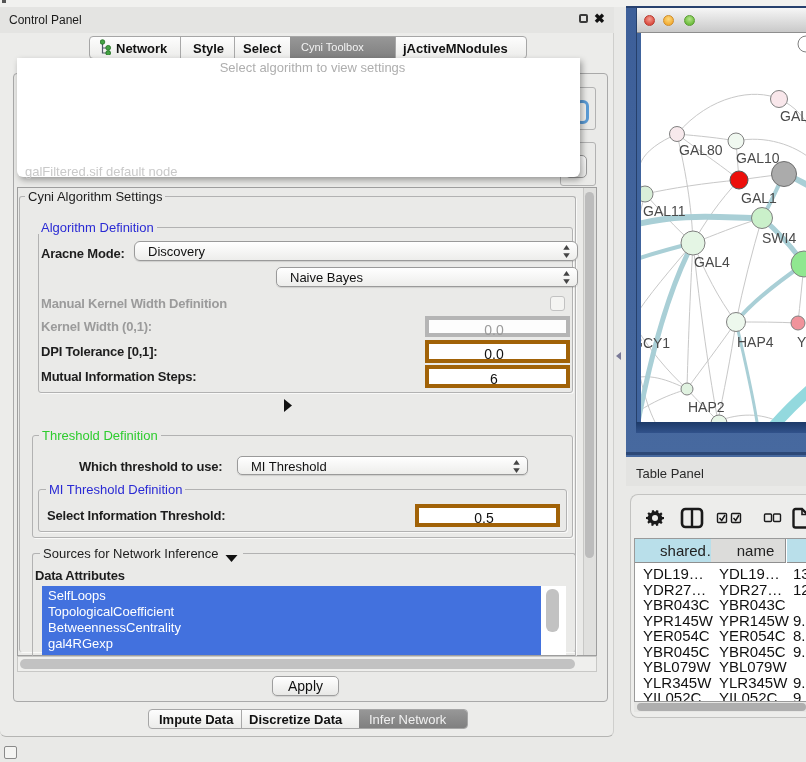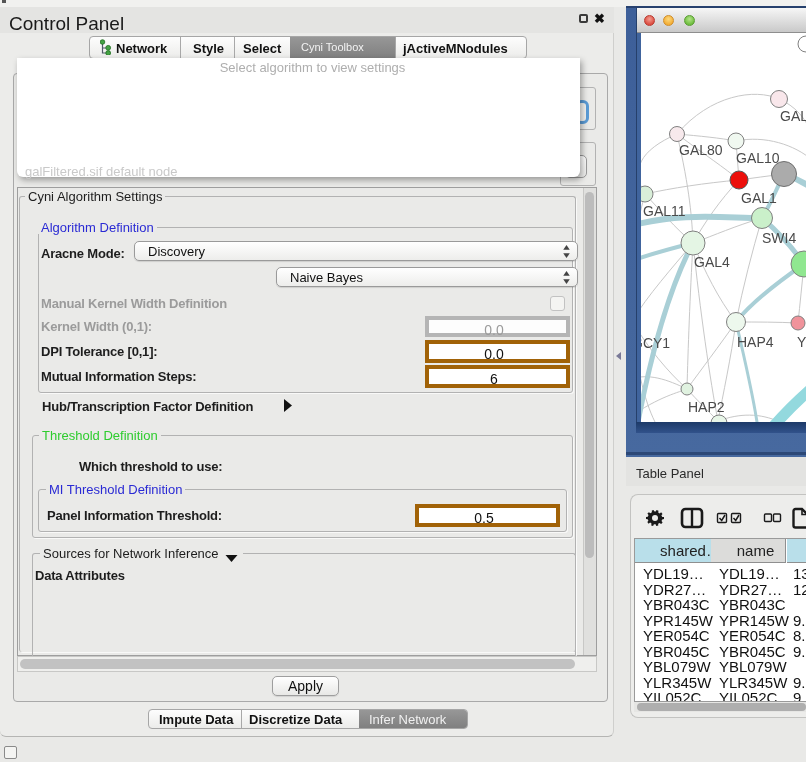--- a/index.html
+++ b/index.html
@@ -21,21 +21,21 @@
 </head>
 <body>
 <div id="stage">
 
   <div class="abs" style="left:0;top:0;width:806px;height:7px;background:#f1f1ef;"></div>
   <div class="abs" style="left:2px;top:0;width:4px;height:3px;background:#555;"></div>
 
   <div class="abs" style="left:0;top:7px;width:614px;height:730px;background:#ececea;border-bottom:1px solid #b5b5b3;border-right:1px solid #cfcfcd;border-radius:0 0 6px 6px;"></div>
 
   <div class="abs" style="left:0;top:7px;width:614px;height:26px;background:#e4e4e2;"></div>
-  <div class="abs" style="left:9px;top:13px;font-size:19px;color:#1a1a1a;">Control Panel</div>
+  <div class="abs" style="left:9px;top:13px;font-size:12px;color:#1a1a1a;">Control Panel</div>
   <div class="abs" style="left:579px;top:14px;width:9px;height:9px;border:2px solid #3a3a3a;border-radius:2px;"></div>
   <div class="abs" style="left:594px;top:11px;font-size:13px;font-weight:bold;color:#111;">✖</div>
 
   <div class="abs" style="left:89px;top:36px;width:438px;height:23px;border:1px solid #a6a6a6;border-radius:4px;background:linear-gradient(#fdfdfd,#ececea);overflow:hidden;">
     <div class="tabseg" style="left:90px;"></div>
     <div class="tabseg" style="left:144px;"></div>
     <div class="abs" style="left:200px;top:0;width:105px;height:100%;background:linear-gradient(#979797,#808080);"></div>
     <div class="tabseg" style="left:305px;border-left:1px solid #a8a8a8;"></div>
     <div class="abs" style="left:10px;top:2px;width:12px;height:16px;">
       <svg width="12" height="16" viewBox="0 0 12 16">
@@ -65,21 +65,21 @@
   <div class="abs" style="left:583px;top:188px;width:13px;height:467px;background:#e0e0de;border-left:1px solid #c8c8c6;"></div>
   <div class="abs" style="left:585px;top:192px;width:9px;height:366px;background:#bcbcbc;border-radius:5px;"></div>
 
   <div class="groupbox" style="left:19px;top:196px;width:557px;height:456px;border-bottom:none;"></div>
   <div class="gtitle" style="left:25px;top:190px;color:#1d1d1d;">Cyni Algorithm Settings</div>
 
   <div class="groupbox" style="left:38px;top:227px;width:535px;height:166px;"></div>
   <div class="gtitle" style="left:38px;top:221px;color:#2a2ad4;">Algorithm Definition</div>
 
   <div class="lbl abs" style="left:41px;top:246px;">Aracne Mode:</div>
-  <div class="combo" style="left:134px;top:241px;width:444px;height:20px;">
+  <div class="combo" style="left:134px;top:241px;width:444px;height:20px;border-radius:6px;">
     <span class="ctext" style="left:13px;top:2px;">Discovery</span>
     <svg class="spin" viewBox="0 0 7 14">
         <path d="M3.5 0 L7 5 H0 Z" fill="#444"></path>
         <path d="M3.5 14 L0 9 H7 Z" fill="#444"></path>
       </svg>
   </div>
 
   <div class="combo" style="left:276px;top:267px;width:302px;height:20px;">
     <span class="ctext" style="left:13px;top:2px;">Naive Bayes</span>
     <svg class="spin" viewBox="0 0 7 14">
@@ -93,46 +93,57 @@
 
   <div class="lbl abs dis" style="left:41px;top:319px;">Kernel Width (0,1):</div>
   <div class="field" style="left:425px;top:316px;width:145px;height:21px;border-color:#b5b5b5;color:#9b9b9b;background:#fdfdfd;">0.0</div>
 
   <div class="lbl abs" style="left:41px;top:344px;">DPI Tolerance [0,1]:</div>
   <div class="field" style="left:425px;top:340px;width:145px;height:23px;">0.0</div>
 
   <div class="lbl abs" style="left:41px;top:369px;">Mutual Information Steps:</div>
   <div class="field" style="left:425px;top:365px;width:145px;height:23px;">6</div>
 
-  <div class="lbl abs" style="left:42px;top:399px;">Hub/Transcription Factor Definition</div>
   <div class="abs" style="left:283px;top:398px;">
     <svg width="10" height="13" viewBox="0 0 10 13">
         <path d="M1 0 L9 6.5 L1 13 Z" fill="#111"></path>
       </svg>
   </div>
 
   <div class="groupbox" style="left:32px;top:435px;width:541px;height:103px;"></div>
   <div class="gtitle" style="left:39px;top:429px;color:#2ecc2e;">Threshold Definition</div>
 
   <div class="lbl abs" style="left:79px;top:459px;">Which threshold to use:</div>
+  <div class="combo" style="left:237px;top:456px;width:291px;height:19px;">
+    <span class="ctext" style="left:13px;top:2px;">MI Threshold</span>
+    <svg class="spin" viewBox="0 0 7 14">
+        <path d="M3.5 0 L7 5 H0 Z" fill="#444"></path>
+        <path d="M3.5 14 L0 9 H7 Z" fill="#444"></path>
+      </svg>
+  </div>
 
   <div class="groupbox" style="left:38px;top:489px;width:529px;height:43px;"></div>
   <div class="gtitle" style="left:46px;top:483px;color:#2a2ad4;">MI Threshold Definition</div>
 
-  <div class="lbl abs" style="left:47px;top:508px;">Panel Information Threshold:</div>
+  <div class="lbl abs" style="left:47px;top:508px;">Select Information Threshold:</div>
   <div class="field" style="left:415px;top:504px;width:145px;height:23px;">0.5</div>
 
   <div class="groupbox" style="left:32px;top:553px;width:544px;height:113px;border-bottom:none;"></div>
   <div class="gtitle" style="left:40px;top:547px;color:#1d1d1d;">Sources for Network Inference</div>
   <div class="abs" style="left:222px;top:549px;background:#eaeae8;padding:0 5px 0 3px;height:12px;"><svg width="13" height="9" viewBox="0 0 13 9">
         <path d="M0.5 1 L12.5 1 L6.5 8 Z" fill="#111"></path>
       </svg></div>
 
   <div class="lbl abs" style="left:35px;top:568px;">Data Attributes</div>
 
+  <div class="abs" style="left:42px;top:586px;width:524px;height:69px;background:#fff;overflow:hidden;">
+    <div class="abs" style="left:0;top:0;width:499px;height:69px;background:#4271de;"></div>
+    <div class="abs" style="left:6px;top:2px;font-size:13px;color:#fff;line-height:16px;">SelfLoops<br>TopologicalCoefficient<br>BetweennessCentrality<br>gal4RGexp</div>
+    <div class="abs" style="left:504px;top:3px;width:13px;height:43px;background:#c2c2c2;border-radius:6px;"></div>
+  </div>
 
   <div class="abs" style="left:17px;top:656px;width:580px;height:16px;background:#efefed;border:1px solid #c8c8c6;"></div>
   <div class="abs" style="left:20px;top:659px;width:555px;height:10px;background:#c2c2c2;border-radius:5px;"></div>
 
   <div class="abs" style="left:272px;top:676px;width:67px;height:20px;border:1px solid #9e9e9e;border-radius:5px;background:linear-gradient(#ffffff,#e8e8e6);text-align:center;font-size:14px;color:#111;padding-top:1px;box-shadow:0 1px 1px rgba(0,0,0,.1);">Apply</div>
 
   <div class="abs" style="left:148px;top:709px;width:320px;height:20px;border:1px solid #a6a6a6;border-radius:4px;background:linear-gradient(#fdfdfd,#ececea);overflow:hidden;">
     <div class="tabseg" style="left:92px;"></div>
     <div class="abs" style="left:210px;top:0;width:110px;height:100%;background:linear-gradient(#979797,#808080);"></div>
     <div class="abs b" style="left:10px;top:2px;font-size:13px;color:#111;">Impute Data</div>

